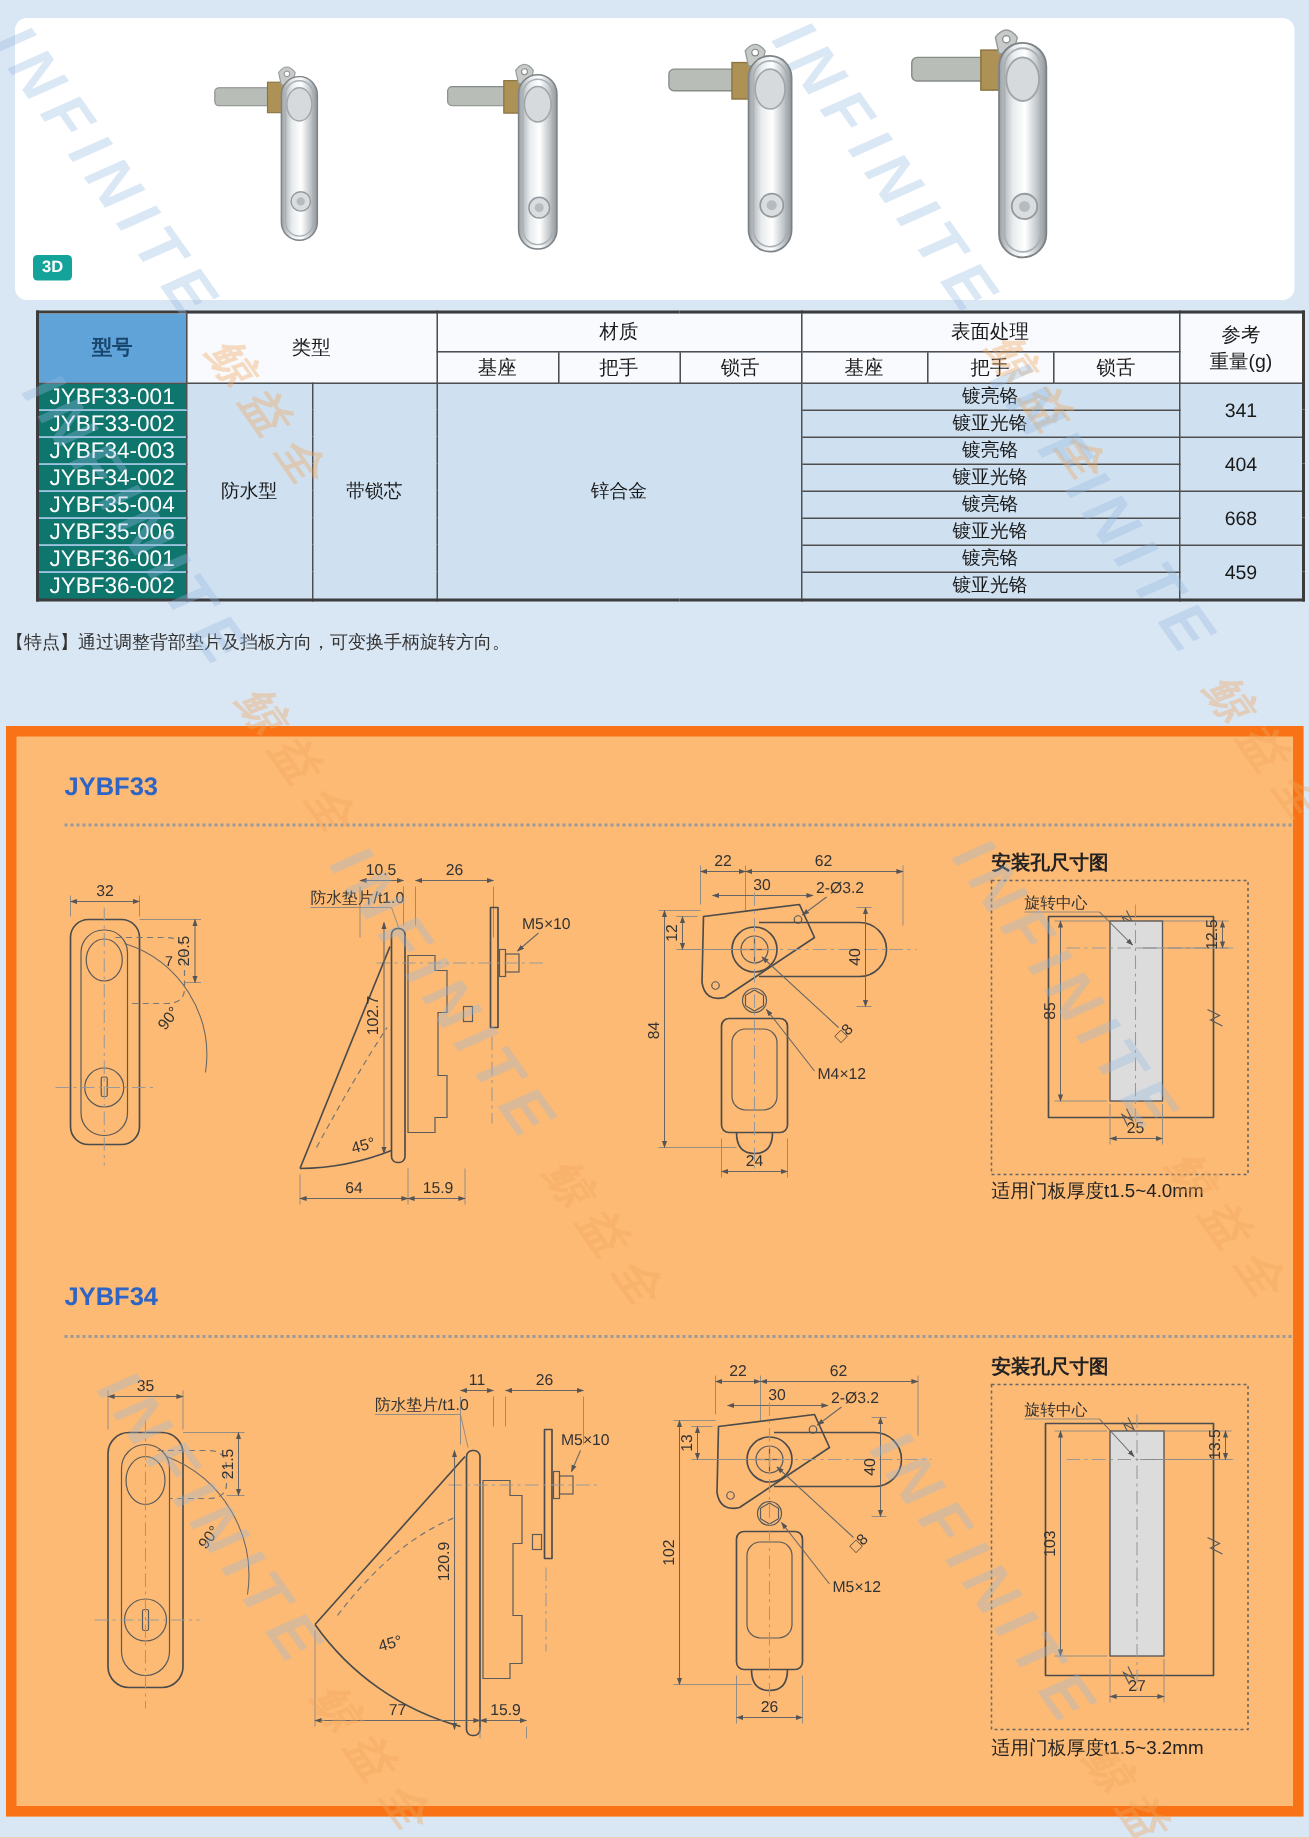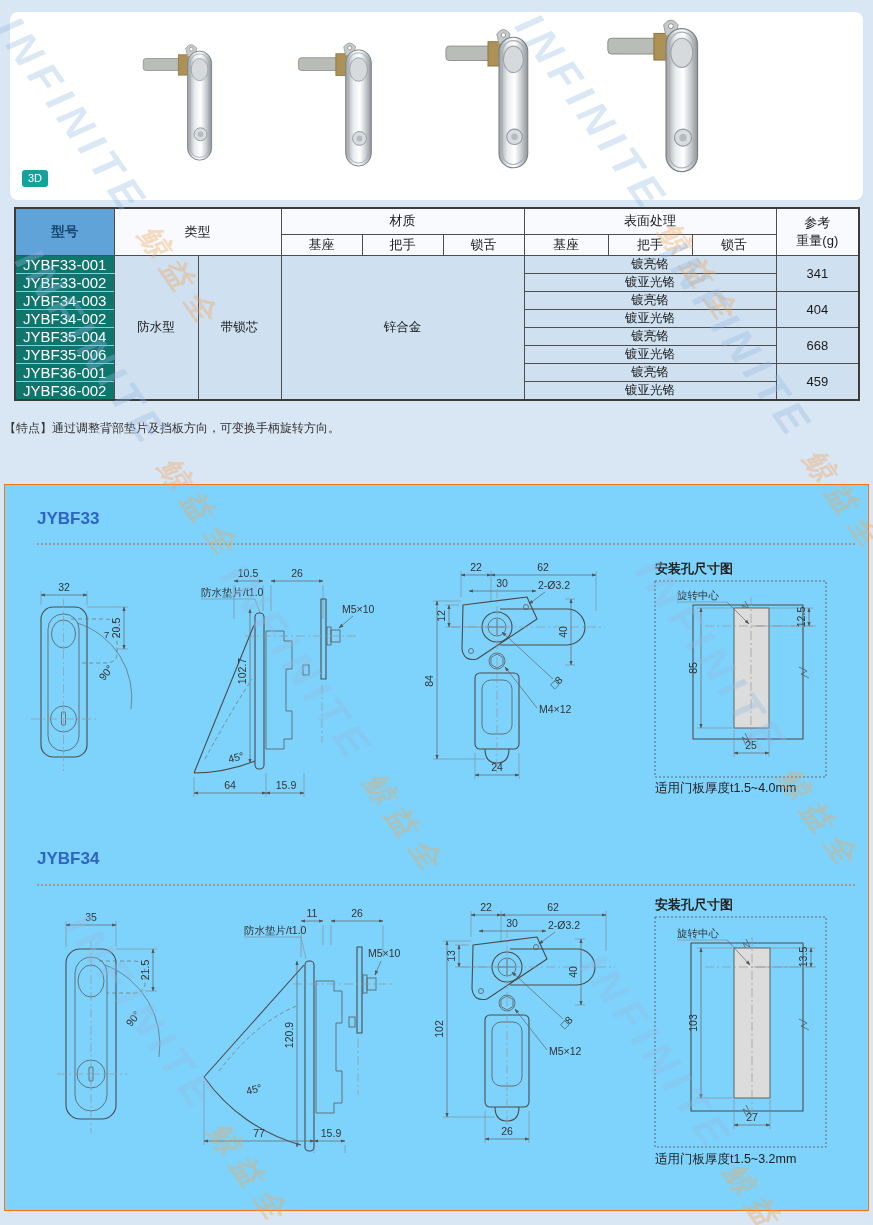--- a/index.html
+++ b/index.html
@@ -7,39 +7,39 @@
        font-family:"Liberation Sans","DejaVu Sans",sans-serif;color:#222}
   .abs{position:absolute}
   
   .wm{position:absolute;transform:rotate(55deg);transform-origin:0 0;white-space:nowrap;
       font-style:italic;font-weight:bold;font-size:42px;letter-spacing:7px;
       color:rgba(146,186,224,.34);pointer-events:none;z-index:5}
   .wm .cn{font-size:30px;letter-spacing:10px;color:rgba(238,166,92,.38)}
   
   #photo-panel{left:10px;top:12px;width:853px;height:188px;background:#ffffff;border-radius:8px;z-index:1}
   #badge3d{left:22px;top:170px;width:26px;height:17px;background:#14a39b;color:#fff;
-           font-size:11px;font-weight:normal;text-align:center;line-height:17px;border-radius:3px;z-index:3}
+           font-size:11px;font-weight:bold;text-align:center;line-height:17px;border-radius:3px;z-index:3}
   .photo{position:absolute}
   
-  #spec-table{position:absolute;left:14px;top:207px;width:844px;border-collapse:collapse;
+  #spec-table{position:absolute;left:24px;top:207px;width:844px;border-collapse:collapse;
               table-layout:fixed;font-size:12.5px;color:#1a1a1a;z-index:2;background:transparent}
   #spec-table td,#spec-table th{border:1px solid #4e4e4e;text-align:center;vertical-align:middle;
               padding:0;overflow:hidden;font-weight:normal}
   #spec-table{border:2px solid #3c3c3c}
   .h1{height:26px;font-size:13px;background:#ffffffcc}
   .h2{height:21px;background:#ffffffcc;font-size:13px}
   .dr{height:18px}
   .cell-body{background:#cfe1f1}
   .model{background:#0f766e;color:#ffffff;font-weight:bold;font-size:15px;border-bottom-color:#9cc3e4!important}
   .model-h{background:#60a3d9!important;color:#17466e!important;font-size:13.5px;font-weight:bold!important}
   .wt{font-size:13px}
   
   #notes{left:4px;top:419px;font-size:12px;color:#333;line-height:19px;z-index:2;width:865px}
   
-  #draw-box{left:4px;top:484px;width:865px;height:727px;background:#7dd3fc;border:1px solid #f97316;
+  #draw-box{left:4px;top:484px;width:865px;height:727px;background:#fdba74;border:7px solid #f97316;
             box-sizing:border-box;z-index:2}
   .sec-title{position:absolute;left:32px;color:#2e64c4;font-weight:bold;font-size:17px}
   .dotline{position:absolute;left:32px;width:818px;border-top:2px dotted #9a9a9a;height:0}
   svg{overflow:visible}
   svg text{font-family:"Liberation Sans","DejaVu Sans",sans-serif;font-size:10.5px;fill:#333}
   .ttl{font-size:13px;font-weight:bold;fill:#222}
   .cap{font-size:12.5px;fill:#222}
   .lbl{font-size:10.5px}
   .sm{font-size:9.5px}
   .dim{stroke:#666;stroke-width:.7;fill:none}

